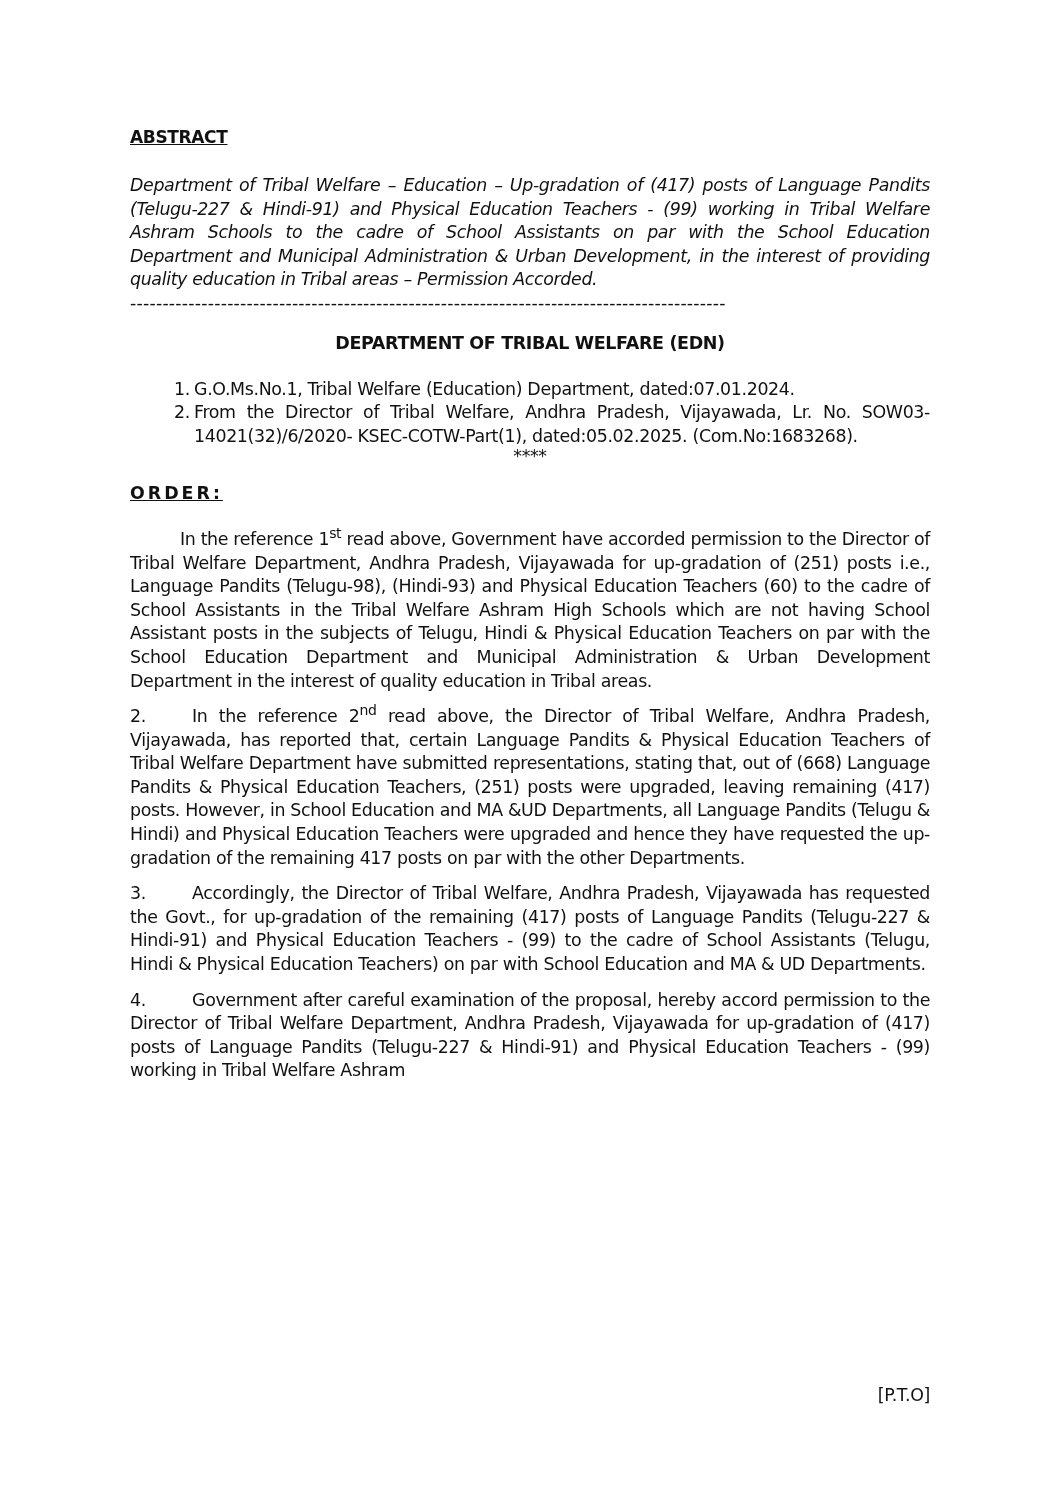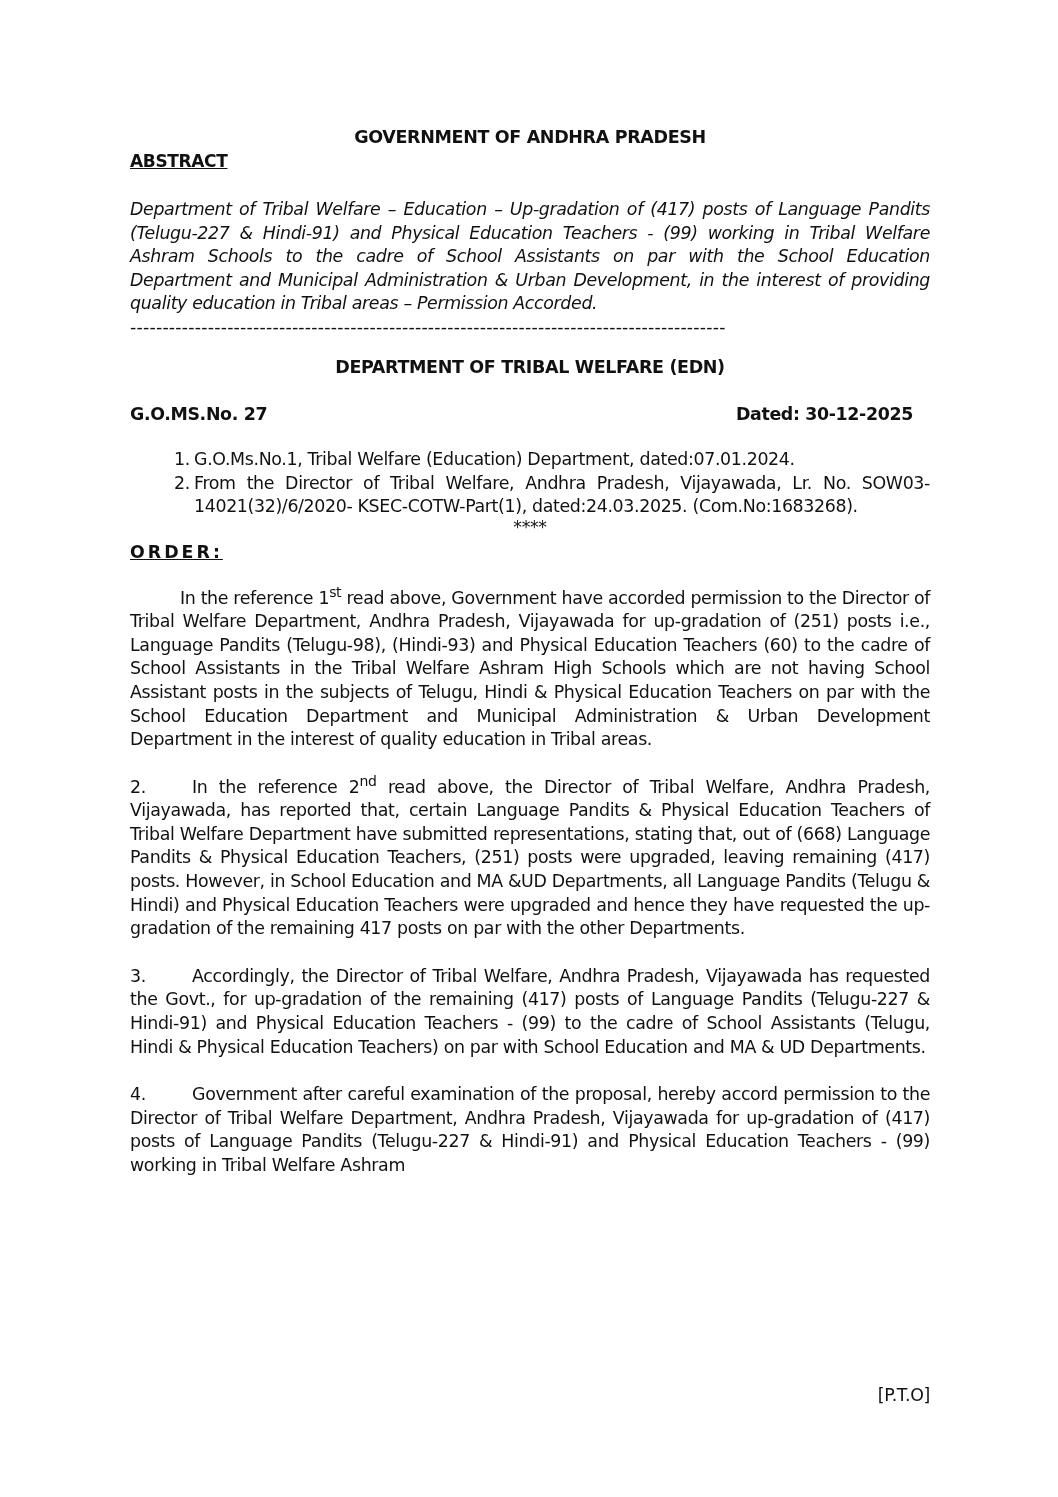--- a/index.html
+++ b/index.html
@@ -91,25 +91,25 @@
     }
     .stars {
       text-align: center;
       line-height: 20px;
       margin-top: -2px;
     }
     .order-heading {
       font-weight: bold;
       text-decoration: underline;
       letter-spacing: 3px;
-      margin-top: 4px;
+      margin-top: 16px;
     }
     .para {
       text-align: justify;
-      margin-top: 24px;
+      margin-top: 12px;
     }
     .para.first {
       text-indent: 50px;
       margin-top: 22px;
     }
     .para .pnum {
       display: inline-block;
       width: 62px;
     }
     sup {
@@ -122,42 +122,37 @@
       right: 0;
       top: 1259px;
       font-weight: normal;
     }
   </style>
 </head>
 <body>
 
 <div class="page">
 
-  <p class="title1">GOVERNMENT OF ANDHRA PRADESH</p>
   <p class="title2">ABSTRACT</p>
 
   <div class="abstract-text">Department of Tribal Welfare – Education – Up-gradation of (417) posts of Language Pandits (Telugu-227 &amp; Hindi-91) and Physical Education Teachers - (99) working in Tribal Welfare Ashram Schools to the cadre of School Assistants on par with the School Education Department and Municipal Administration &amp; Urban Development, in the interest of providing quality education in Tribal areas – Permission Accorded.</div>
 
   <div class="divider">--------------------------------------------------------------------------------------------</div>
 
   <div class="dept-heading">DEPARTMENT OF TRIBAL WELFARE (EDN)</div>
 
-  <div class="go-row">
-    <span>G.O.MS.No. 27</span>
-    <span class="go-right">Dated: 30-12-2025</span>
-  </div>
 
   <ol class="refs">
     <li>
       <span class="num">1.</span>
       <span class="txt">G.O.Ms.No.1, Tribal Welfare (Education) Department, dated:07.01.2024.</span>
     </li>
     <li>
       <span class="num">2.</span>
-      <span class="txt">From the Director of Tribal Welfare, Andhra Pradesh, Vijayawada, Lr. No. SOW03-14021(32)/6/2020- KSEC-COTW-Part(1), dated:24.03.2025. (Com.No:1683268).</span>
+      <span class="txt">From the Director of Tribal Welfare, Andhra Pradesh, Vijayawada, Lr. No. SOW03-14021(32)/6/2020- KSEC-COTW-Part(1), dated:05.02.2025. (Com.No:1683268).</span>
     </li>
   </ol>
 
   <div class="stars">****</div>
 
   <div class="order-heading">ORDER:</div>
 
   <div class="para first"><span>In the reference 1</span><sup>st</sup><span> read above, Government have accorded permission to the Director of Tribal Welfare Department, Andhra Pradesh, Vijayawada for up-gradation of (251) posts i.e., Language Pandits (Telugu-98), (Hindi-93) and Physical Education Teachers (60) to the cadre of School Assistants in the Tribal Welfare Ashram High Schools which are not having School Assistant posts in the subjects of Telugu, Hindi &amp; Physical Education Teachers on par with the School Education Department and Municipal Administration &amp; Urban Development Department in the interest of quality education in Tribal areas.</span></div>
 
   <div class="para"><span class="pnum">2.</span><span>In the reference 2</span><sup>nd</sup><span> read above, the Director of Tribal Welfare, Andhra Pradesh, Vijayawada, has reported that, certain Language Pandits &amp; Physical Education Teachers of Tribal Welfare Department have submitted representations, stating that, out of (668) Language Pandits &amp; Physical Education Teachers, (251) posts were upgraded, leaving remaining (417) posts. However, in School Education and MA &amp;UD Departments, all Language Pandits (Telugu &amp; Hindi) and Physical Education Teachers were upgraded and hence they have requested the up-gradation of the remaining 417 posts on par with the other Departments.</span></div>

